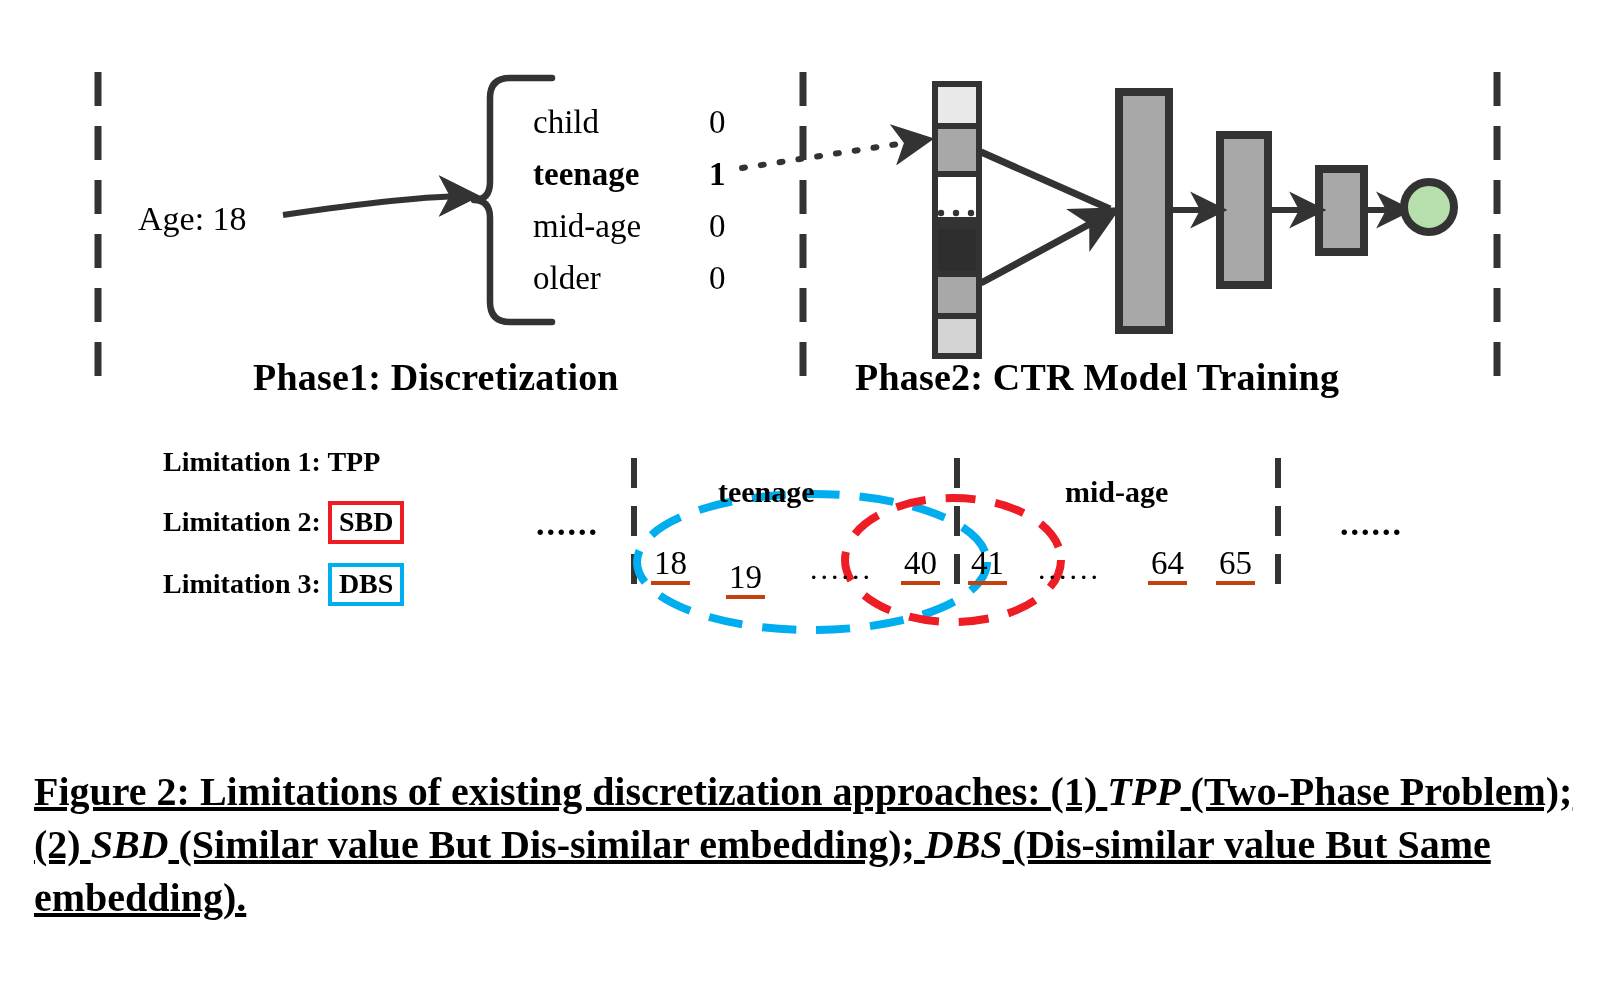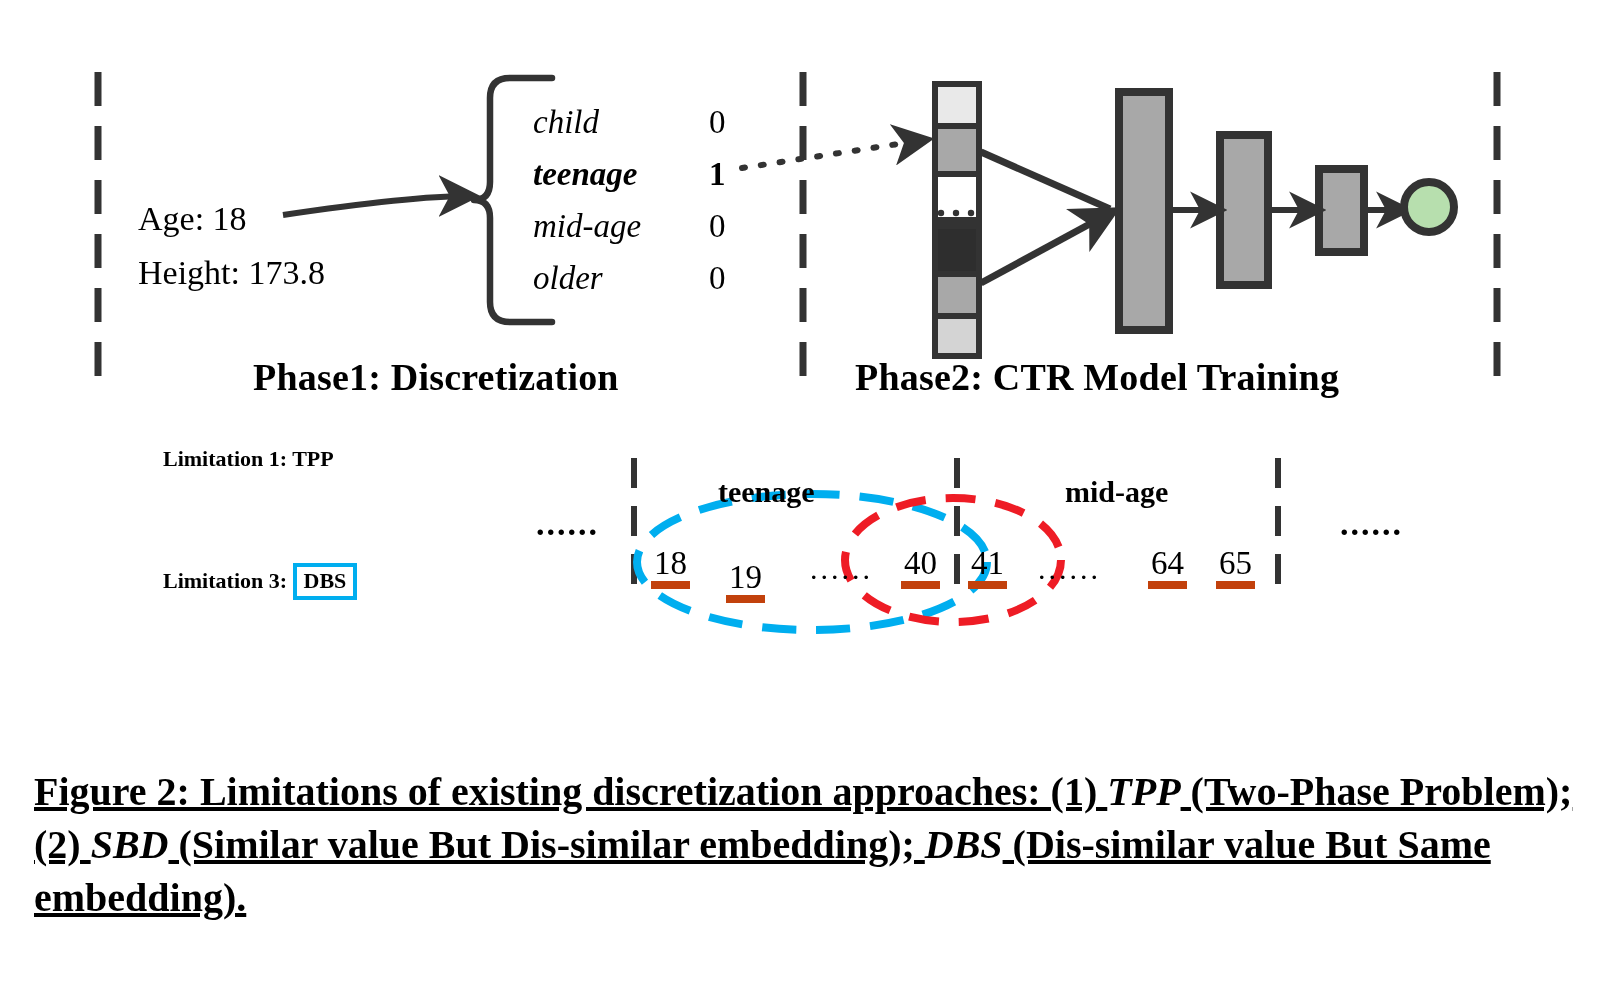--- a/index.html
+++ b/index.html
@@ -5,44 +5,44 @@
   html,body{margin:0;padding:0;background:#ffffff;}
   body{width:1618px;height:1000px;position:relative;font-family:"Liberation Serif",serif;color:#000;}
   #fig{position:absolute;left:0;top:0;width:1618px;height:1000px;}
   .abs{position:absolute;}
   .txt{white-space:nowrap;}
 
   
   #age-line{left:138px;top:200px;font-size:34px;}
   #height-line{left:138px;top:254px;font-size:34px;}
 
-  .cat-label{font-size:33px;font-style:italic;}
+  .cat-label{font-size:33px;}
   .cat-label.bold{font-weight:bold;}
   .cat-val{font-size:33px;}
   .cat-val.bold{font-weight:bold;}
 
   .phase-title{font-size:38px;font-weight:bold;letter-spacing:.2px;}
   #phase1-title{left:253px;top:355px;}
   #phase2-title{left:855px;top:355px;}
 
   
-  .lim{font-size:22px;font-weight:bold;}
+  .lim{font-size:28px;font-weight:bold;}
   #lim1{left:163px;top:446px;}
   #lim2{left:163px;top:506px;}
   #lim3{left:163px;top:568px;}
   .boxed{border:4px solid #ee1c25;padding:1px 7px 3px 7px;}
   .boxed.blue{border-color:#00aeef;}
   #dots-mid{left:536px;top:505px;font-size:34px;font-weight:bold;letter-spacing:2px;}
   #dots-right{left:1340px;top:505px;font-size:34px;font-weight:bold;letter-spacing:2px;}
 
   
   .binlabel{font-size:30px;font-weight:bold;}
   #lbl-teenage{left:718px;top:475px;}
   #lbl-midage{left:1065px;top:475px;}
-  .num{font-size:33px;border-bottom:8px solid #c2410c;padding:0 3px;}
+  .num{font-size:33px;border-bottom:4px solid #c2410c;padding:0 3px;}
   .ell{font-size:30px;letter-spacing:3px;}
   #rule-title{left:790px;top:634px;font-size:33px;font-weight:bold;font-style:italic;}
 
   
   #caption{position:absolute;left:34px;top:765px;width:1555px;font-size:40px;line-height:1.33;
            font-family:"Liberation Serif",serif;}
   #caption b{font-weight:bold;text-decoration:underline;}
   #caption i{font-style:italic;font-weight:bold;}
 </style>
 </head>
@@ -103,37 +103,40 @@
     <line x1="634" y1="458" x2="634" y2="598" stroke="#333333" stroke-width="6" stroke-dasharray="30,18"></line>
     <line x1="957" y1="458" x2="957" y2="598" stroke="#333333" stroke-width="6" stroke-dasharray="30,18"></line>
     <line x1="1278" y1="458" x2="1278" y2="598" stroke="#333333" stroke-width="6" stroke-dasharray="30,18"></line>
 
     <ellipse cx="812" cy="562" rx="175" ry="68" fill="none" stroke="#00aeef" stroke-width="8" stroke-dasharray="34,20"></ellipse>
 
     <ellipse cx="953" cy="560" rx="108" ry="62" fill="none" stroke="#ee1c25" stroke-width="8" stroke-dasharray="30,20"></ellipse>
   </svg>
 
   <div class="abs txt" id="age-line">Age: 18</div>
-  <div class="abs txt" id="height-line">Height: 173.8</div>
 
   <div class="abs txt cat-label" style="left:533px;top:104px;">child</div>
   <div class="abs txt cat-val" style="left:709px;top:104px;">0</div>
   <div class="abs txt cat-label bold" style="left:533px;top:156px;">teenage</div>
   <div class="abs txt cat-val bold" style="left:709px;top:156px;">1</div>
   <div class="abs txt cat-label" style="left:533px;top:208px;">mid-age</div>
   <div class="abs txt cat-val" style="left:709px;top:208px;">0</div>
   <div class="abs txt cat-label" style="left:533px;top:260px;">older</div>
   <div class="abs txt cat-val" style="left:709px;top:260px;">0</div>
 
   <div class="abs txt phase-title" id="phase1-title">Phase1: Discretization</div>
   <div class="abs txt phase-title" id="phase2-title">Phase2: CTR Model Training</div>
 
   <div class="abs txt lim" id="lim1">
     <span>Limitation 1:</span>
     <span>TPP</span>
+  </div>
+  <div class="abs txt lim" id="lim2">
+    <span>Limitation 2:</span>
+    <span class="boxed">SBD</span>
   </div>
   <div class="abs txt lim" id="lim3">
     <span>Limitation 3:</span>
     <span class="boxed blue">DBS</span>
   </div>
 
   <div class="abs txt" id="dots-mid">......</div>
   <div class="abs txt" id="dots-right">......</div>
 
   <div class="abs txt binlabel" id="lbl-teenage">teenage</div>

